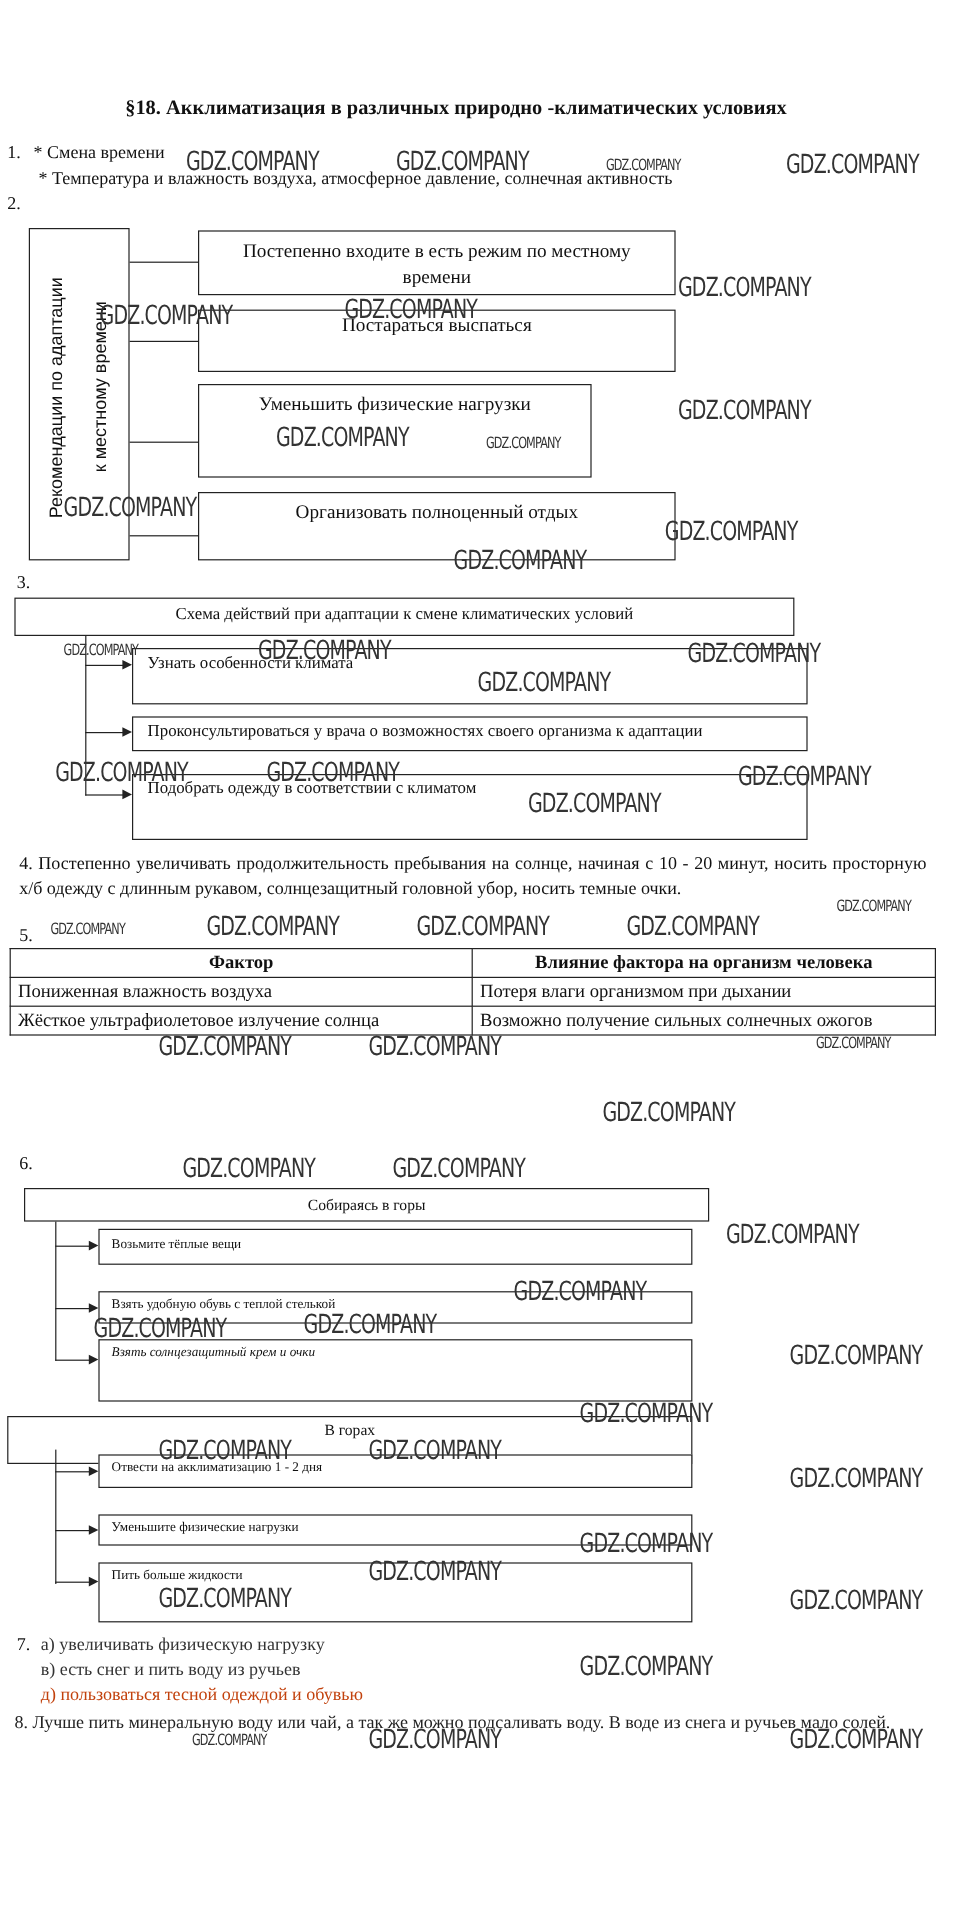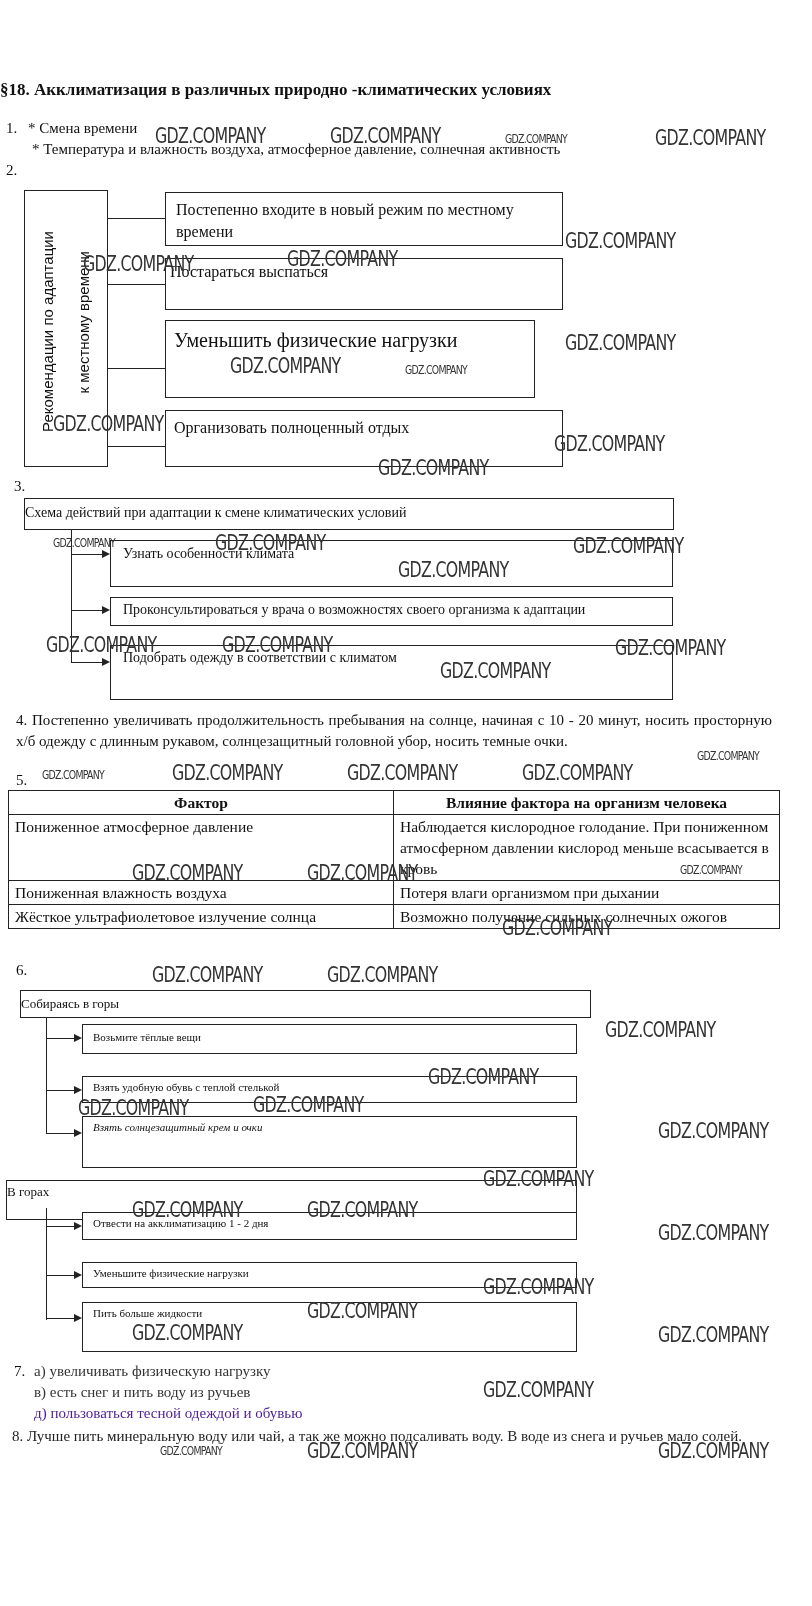--- a/index.html
+++ b/index.html
@@ -11,21 +11,21 @@
     .abs { position: absolute; }
     .box { position: absolute; border: 1.5px solid #222; box-sizing: border-box; background: #fff; }
     .line-h { position: absolute; height: 0; border-top: 1.5px solid #222; }
     .line-v { position: absolute; width: 0; border-left: 1.5px solid #222; }
     .arrow { position: absolute; width: 0; height: 0;
       border-top: 4px solid transparent; border-bottom: 4px solid transparent; border-left: 8px solid #222; }
     .wm { position: absolute; font-family: "DejaVu Sans", sans-serif; color: #333; letter-spacing: -1px;
       transform: scaleX(0.72); transform-origin: left top; white-space: nowrap; pointer-events: none; }
     .wm.big { font-size: 22px; }
     .wm.small { font-size: 13px; }
-    .center { text-align: left; }
+    .center { text-align: center; }
     .title { font-weight: bold; font-size: 17px; }
     table.t5 { position: absolute; left: 8px; top: 790px; width: 772px; border-collapse: collapse; font-size: 15.5px; }
     table.t5 td, table.t5 th { border: 1.2px solid #222; padding: 1px 6px; vertical-align: top; line-height: 21px; }
     table.t5 th { font-weight: bold; text-align: center; }
     .small-box-text { font-size: 11px; padding-left: 10px; padding-top: 6px; }
     .vlabel { position: absolute; writing-mode: vertical-rl; transform: rotate(180deg);
       font-family: "Liberation Sans", "DejaVu Sans", sans-serif; font-size: 15px; white-space: nowrap; }
   </style>
 </head>
 <body>
@@ -39,51 +39,47 @@
 <div class="abs" style="left:6px;top:162px;">2.</div>
 <div class="box" style="left:24px;top:190px;width:84px;height:277px;">
   <div class="vlabel" style="left:14px;top:40px;">Рекомендации по адаптации</div>
   <div class="vlabel" style="left:50px;top:60px;">к местному времени</div>
 </div>
 <div class="line-h" style="left:108px;top:218px;width:57px;"></div>
 <div class="line-h" style="left:108px;top:284px;width:57px;"></div>
 <div class="line-h" style="left:108px;top:368px;width:57px;"></div>
 <div class="line-h" style="left:108px;top:446px;width:57px;"></div>
 
-<div class="box center" style="left:165px;top:192px;width:398px;height:54px;padding:6px 10px;font-size:16px;line-height:22px;">Постепенно входите в новый режим по местному времени</div>
+<div class="box center" style="left:165px;top:192px;width:398px;height:54px;padding:6px 10px;font-size:16px;line-height:22px;">Постепенно входите в есть режим по местному времени</div>
 <div class="box center" style="left:165px;top:258px;width:398px;height:52px;padding:4px;font-size:16px;">Постараться выспаться</div>
-<div class="box center" style="left:165px;top:320px;width:370px;height:78px;padding:8px;font-size:20px;">Уменьшить физические нагрузки</div>
+<div class="box center" style="left:165px;top:320px;width:328px;height:78px;padding:8px;font-size:16px;">Уменьшить физические нагрузки</div>
 <div class="box center" style="left:165px;top:410px;width:398px;height:57px;padding:8px;font-size:16px;">Организовать полноценный отдых</div>
 
 <div class="abs" style="left:14px;top:478px;">3.</div>
-<div class="box center" style="left:24px;top:498px;width:650px;height:32px;padding-top:6px;font-size:14px;">Схема действий при адаптации к смене климатических условий</div>
+<div class="box center" style="left:12px;top:498px;width:650px;height:32px;padding-top:6px;font-size:14px;">Схема действий при адаптации к смене климатических условий</div>
 <div class="line-v" style="left:71px;top:530px;height:133px;"></div>
 <div class="line-h" style="left:71px;top:554px;width:33px;"></div>
 <div class="arrow" style="left:102px;top:550px;"></div>
 <div class="line-h" style="left:71px;top:610px;width:33px;"></div>
 <div class="arrow" style="left:102px;top:606px;"></div>
 <div class="line-h" style="left:71px;top:662px;width:33px;"></div>
 <div class="arrow" style="left:102px;top:658px;"></div>
 
 <div class="box" style="left:110px;top:540px;width:563px;height:47px;padding:5px 12px;font-size:14px;">Узнать особенности климата</div>
 <div class="box" style="left:110px;top:597px;width:563px;height:29px;padding:4px 12px;font-size:14px;">Проконсультироваться у врача о возможностях своего организма к адаптации</div>
 <div class="box" style="left:110px;top:645px;width:563px;height:55px;padding:4px 12px;font-size:14px;">Подобрать одежду в соответствии с климатом</div>
 
 <div class="abs" style="left:16px;top:710px;width:756px;text-align:justify;line-height:21px;font-size:15px;">4. Постепенно увеличивать продолжительность пребывания на солнце, начиная с 10 - 20 минут, носить просторную х/б одежду с длинным рукавом, солнцезащитный головной убор, носить темные очки.</div>
 
 <div class="abs" style="left:16px;top:772px;">5.</div>
 <table class="t5">
   <tbody>
       <tr>
     <th style="width:372px;">Фактор</th>
     <th>Влияние фактора на организм человека</th>
-  </tr>
-  <tr>
-    <td style="height:56px;">Пониженное атмосферное давление</td>
-    <td>Наблюдается кислородное голодание. При пониженном атмосферном давлении кислород меньше всасывается в кровь</td>
   </tr>
   <tr>
     <td>Пониженная влажность воздуха</td>
     <td>Потеря влаги организмом при дыхании</td>
   </tr>
   <tr>
     <td>Жёсткое ультрафиолетовое излучение солнца</td>
     <td>Возможно получение сильных солнечных ожогов</td>
   </tr>
 </tbody>
@@ -111,21 +107,21 @@
 <div class="arrow" style="left:74px;top:1271px;"></div>
 <div class="line-h" style="left:46px;top:1318px;width:30px;"></div>
 <div class="arrow" style="left:74px;top:1314px;"></div>
 <div class="box small-box-text" style="left:82px;top:1212px;width:495px;height:28px;padding-top:4px;">Отвести на акклиматизацию 1 - 2 дня</div>
 <div class="box small-box-text" style="left:82px;top:1262px;width:495px;height:26px;padding-top:4px;">Уменьшите физические нагрузки</div>
 <div class="box small-box-text" style="left:82px;top:1302px;width:495px;height:50px;padding-top:4px;">Пить больше жидкости</div>
 
 <div class="abs" style="left:14px;top:1363px;">7.</div>
 <div class="abs" style="left:34px;top:1363px;color:#333;">а) увеличивать физическую нагрузку</div>
 <div class="abs" style="left:34px;top:1384px;color:#333;">в) есть снег и пить воду из ручьев</div>
-<div class="abs" style="left:34px;top:1405px;color:#4c1d95;">д) пользоваться тесной одеждой и обувью</div>
+<div class="abs" style="left:34px;top:1405px;color:#c2410c;">д) пользоваться тесной одеждой и обувью</div>
 
 <div class="abs" style="left:12px;top:1426px;width:758px;line-height:21px;color:#222;text-align:justify;">8. Лучше пить минеральную воду или чай, а так же можно подсаливать воду. В воде из снега и ручьев мало солей.</div>
 
 <div class="wm big" style="left:155px;top:123px;">GDZ.COMPANY</div>
 <div class="wm big" style="left:330px;top:123px;">GDZ.COMPANY</div>
 <div class="wm small" style="left:505px;top:131px;">GDZ.COMPANY</div>
 <div class="wm big" style="left:655px;top:125px;">GDZ.COMPANY</div>
 <div class="wm big" style="left:565px;top:228px;">GDZ.COMPANY</div>
 <div class="wm big" style="left:83px;top:251px;">GDZ.COMPANY</div>
 <div class="wm big" style="left:287px;top:246px;">GDZ.COMPANY</div>

